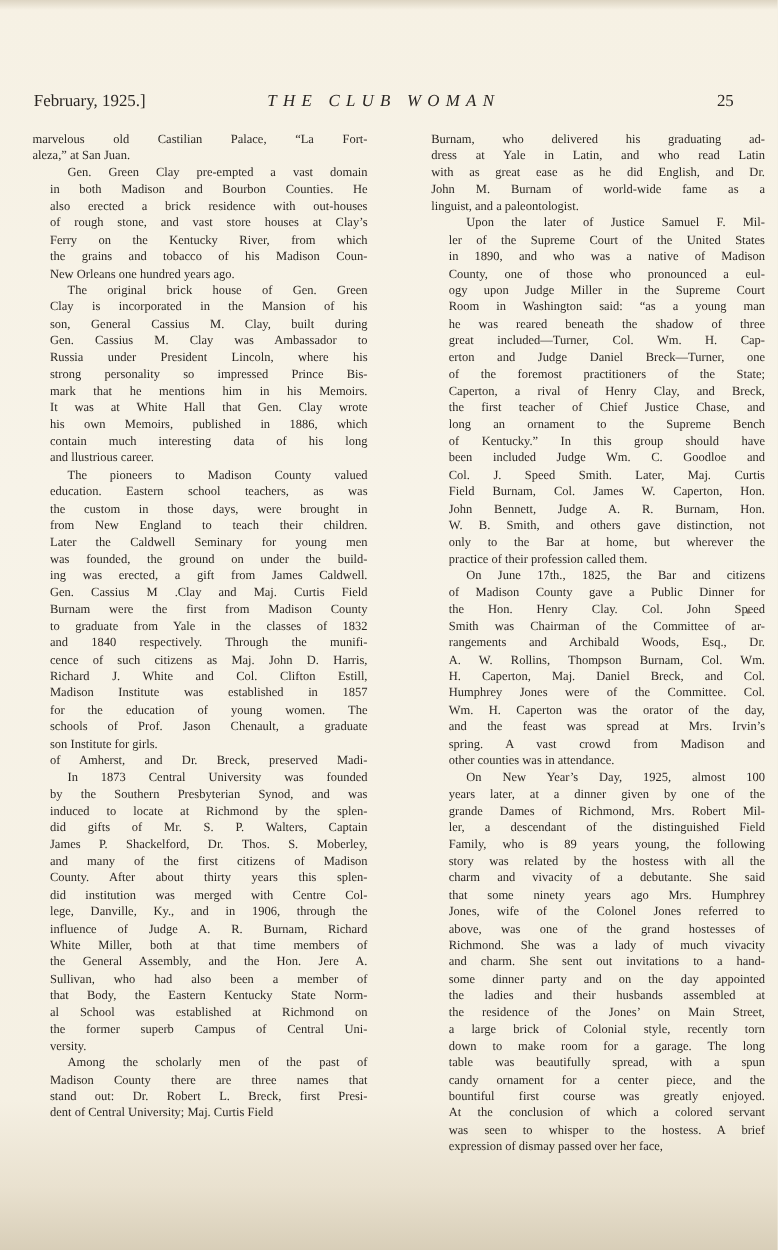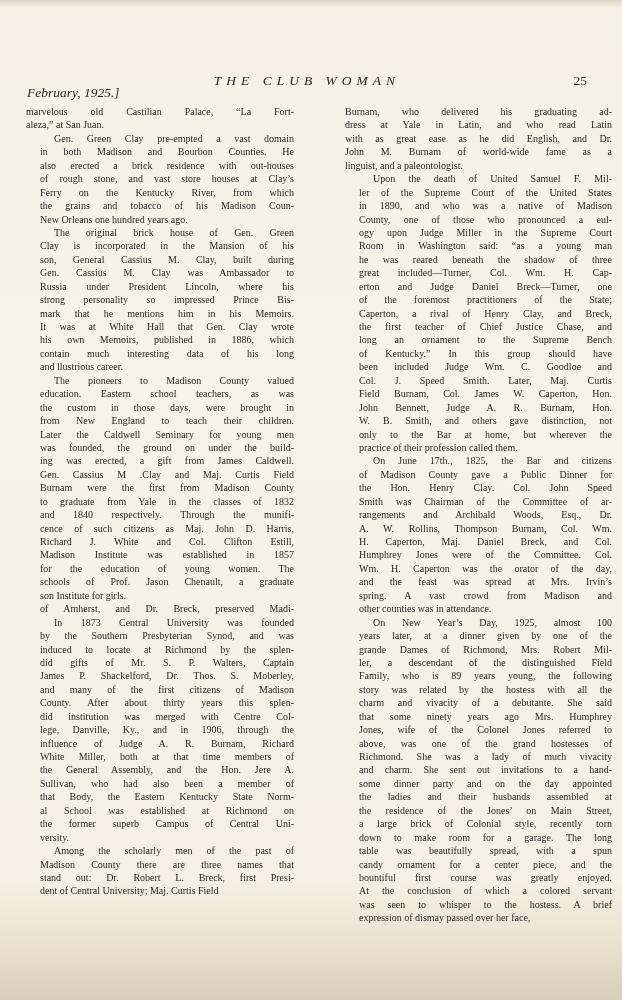--- a/index.html
+++ b/index.html
@@ -15,21 +15,21 @@
     background: linear-gradient(to bottom, #f6f1e4 0%, #f7f3e8 40%, #f5f0e3 88%, #e9e1cf 95%, #d8ceb8 100%);
   }
   .topshade {
     position: absolute; left: 0; top: 0; width: 622px; height: 8px;
     background: linear-gradient(to bottom, #ddd5c3, rgba(244,239,226,0));
   }
   .header {
     position: absolute; top: 73px; left: 27px; width: 560px; height: 18px;
     font-size: 13.5px;
   }
-  .header .date { position: absolute; left: 0; top: 12px; font-style: italic; }
+  .header .date { position: absolute; left: 0; top: 0; }
   .header .title {
     position: absolute; left: 0; width: 560px; top: 0; text-align: center;
     font-style: italic; letter-spacing: 5px; font-size: 13.5px;
   }
   .header .pageno { position: absolute; right: 0; top: 0; }
   .col {
     position: absolute; top: 105px;
     font-size: 10px; line-height: 13.45px;
     text-align: justify;
   }
@@ -130,21 +130,21 @@
     </div>
   <div class="col col-right" id="col1">
       <p class="">
         <span class="ln">Burnam, who delivered his graduating ad-</span>
         <span class="ln">dress at Yale in Latin, and who read Latin</span>
         <span class="ln">with as great ease as he did English, and Dr.</span>
         <span class="ln">John M. Burnam of world-wide fame as a</span>
         <span class="ln last">linguist, and a paleontologist.</span>
       </p>
       <p class="indent">
-        <span class="ln" style="padding-left: 14px;">Upon the death of United Samuel F. Mil-</span>
+        <span class="ln" style="padding-left: 14px;">Upon the later of Justice Samuel F. Mil-</span>
         <span class="ln">ler of the Supreme Court of the United States</span>
         <span class="ln">in 1890, and who was a native of Madison</span>
         <span class="ln">County, one of those who pronounced a eul-</span>
         <span class="ln">ogy upon Judge Miller in the Supreme Court</span>
         <span class="ln">Room in Washington said: “as a young man</span>
         <span class="ln">he was reared beneath the shadow of three</span>
         <span class="ln">great included—Turner, Col. Wm. H. Cap-</span>
         <span class="ln">erton and Judge Daniel Breck—Turner, one</span>
         <span class="ln">of the foremost practitioners of the State;</span>
         <span class="ln">Caperton, a rival of Henry Clay, and Breck,</span>

